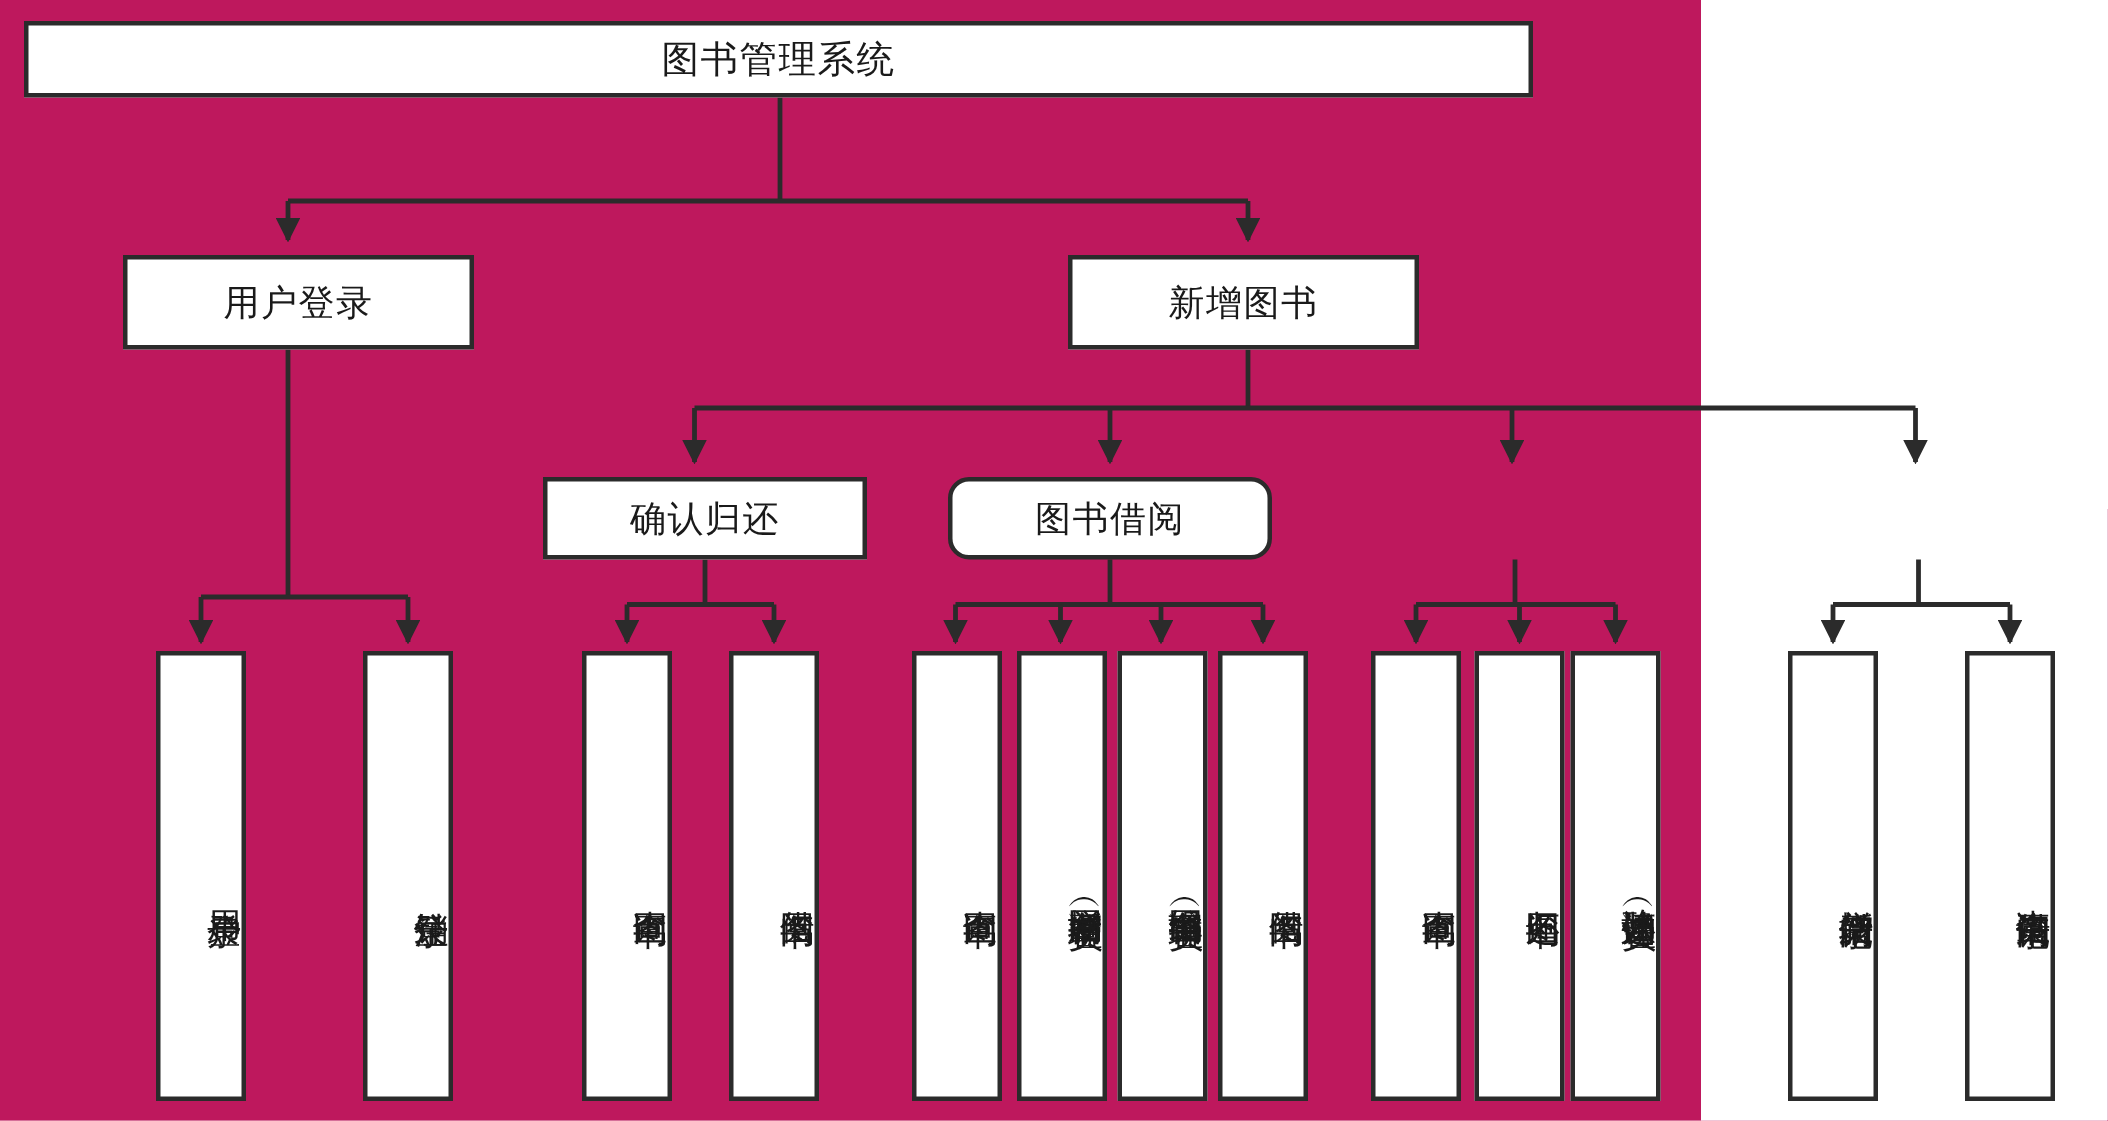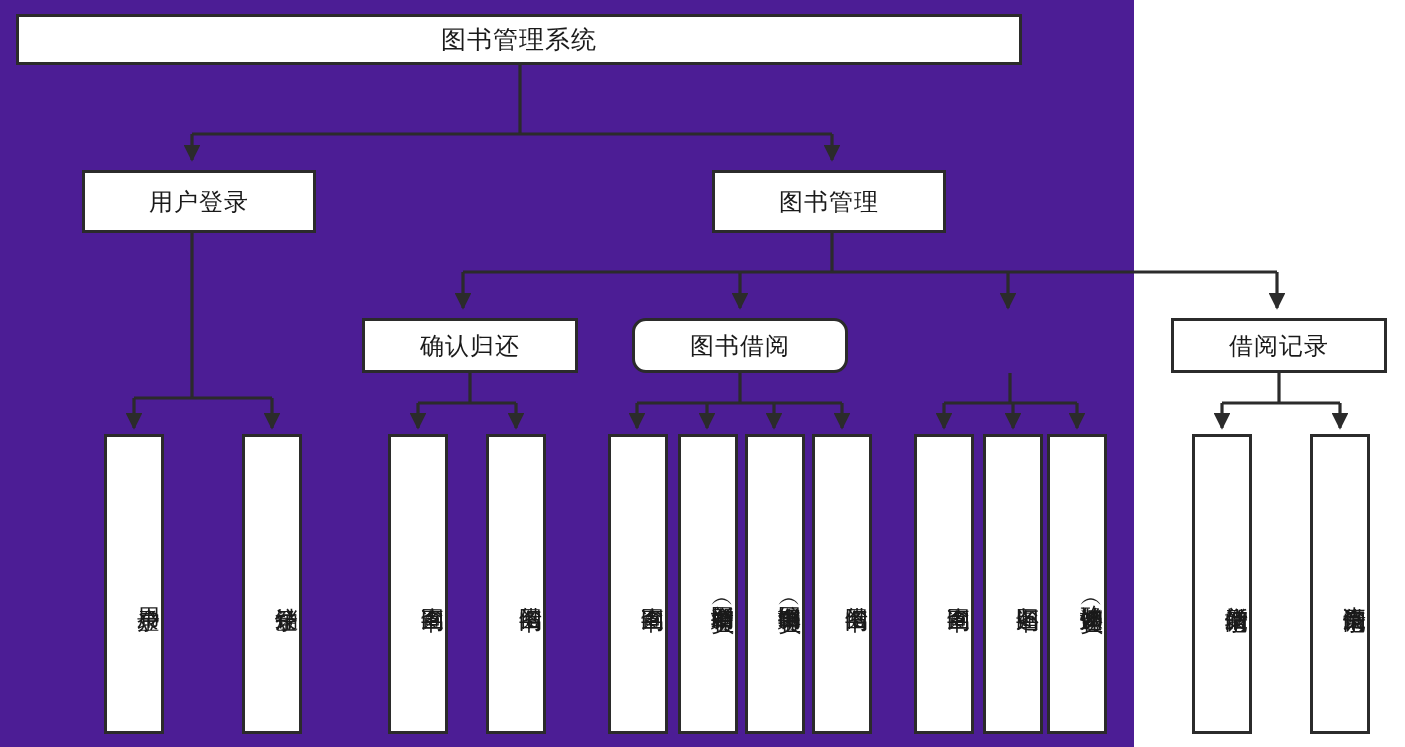--- a/index.html
+++ b/index.html
@@ -1,20 +1,20 @@
 <!DOCTYPE html>
 <html><head>
 <meta charset="utf-8">
 <style>
   html,body{margin:0;padding:0;background:#ffffff;}
   body{
     width:1405px;height:747px;overflow:hidden;
     font-family:"DejaVu Sans","Liberation Sans",sans-serif;
   }
-  #stage{position:relative;width:1134px;height:747px;background:#4c1d95;}
+  #stage{position:relative;width:1134px;height:747px;background:#be185d;}
   svg.connectors{position:absolute;left:0;top:0;width:1405px;height:747px;}
   .node{
     position:absolute;
     box-sizing:border-box;
     border:3px solid #2b2b2b;
     background:#ffffff;
     display:flex;
     align-items:center;
     justify-content:center;
     color:#1a1a1a;
@@ -92,25 +92,24 @@
       <path d="M 1279 373 L 1279 403"></path>
       <path d="M 1222 403 L 1340 403"></path>
       <path d="M 1222 403 L 1222 428" marker-end="url(#arrow)"></path>
       <path d="M 1340 403 L 1340 428" marker-end="url(#arrow)"></path>
     </g>
   </svg>
 
   <div class="node horiz root" style="left:16px;top:14px;width:1006px;height:51px;">图书管理系统</div>
 
   <div class="node horiz" style="left:82px;top:170px;width:234px;height:63px;">用户登录</div>
-  <div class="node horiz" style="left:712px;top:170px;width:234px;height:63px;">图书管理</div>
+  <div class="node horiz" style="left:712px;top:170px;width:234px;height:63px;">新增图书</div>
 
   <div class="node horiz" style="left:362px;top:318px;width:216px;height:55px;">确认归还</div>
   <div class="node horiz" style="left:632px;top:318px;width:216px;height:55px;border-radius:14px;">图书借阅</div>
-  <div class="node horiz" style="left:1171px;top:318px;width:216px;height:55px;">借阅记录</div>
 
   <div class="node vert" style="left:104px;top:434px;width:60px;height:300px;">用户登录</div>
   <div class="node vert" style="left:242px;top:434px;width:60px;height:300px;">注销登录</div>
 
   <div class="node vert" style="left:388px;top:434px;width:60px;height:300px;">查询图书</div>
   <div class="node vert" style="left:486px;top:434px;width:60px;height:300px;">借阅图书</div>
 
   <div class="node vert" style="left:608px;top:434px;width:60px;height:300px;">查询图书</div>
   <div class="node vert" style="left:678px;top:434px;width:60px;height:300px;">新增图书（管理员）</div>
   <div class="node vert" style="left:745px;top:434px;width:60px;height:300px;">编辑图书（管理员）</div>

